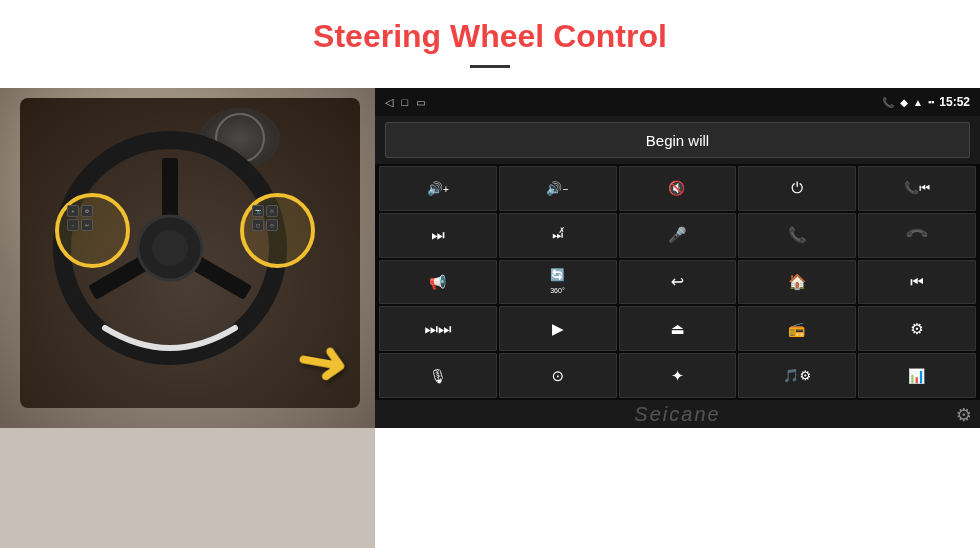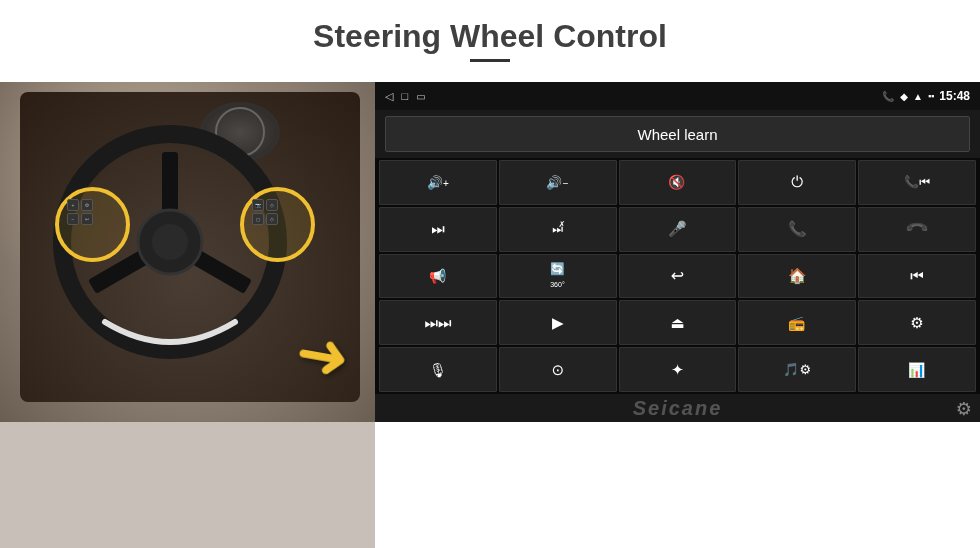--- a/index.html
+++ b/index.html
@@ -18,22 +18,22 @@
       align-items: center;
     }
     .header {
       width: 100%;
       text-align: center;
       padding: 18px 60px 10px;
     }
     .title {
       font-size: 32px;
       font-weight: 900;
-      color: #404040;
-      margin-bottom: 4px;
+      color: #ef4444;
+      margin-bottom: 10px;
     }
     .divider {
       width: 40px;
       height: 3px;
       background: #333;
       margin: 0 auto 10px;
     }
     .subtitle {
       font-size: 14px;
       color: #333;
@@ -158,21 +158,21 @@
       background: #1a1a1a;
       display: flex;
       align-items: center;
       justify-content: center;
       position: relative;
     }
     .seicane-text {
       color: rgba(255,255,255,0.25);
       font-size: 20px;
       font-style: italic;
-      font-weight: bold;
+      font-weight: normal;
       letter-spacing: 2px;
     }
     .settings-icon-wrap {
       position: absolute;
       right: 8px;
       bottom: 2px;
       color: #888;
       font-size: 18px;
       cursor: pointer;
     }
@@ -244,26 +244,26 @@
         <div class="status-left">
           <span style="font-size:11px;">◁</span>
           <span style="font-size:11px;">□</span>
           <span style="font-size:10px;">▭</span>
         </div>
         <div class="status-right">
           <span style="font-size:10px;">📞</span>
           <span style="font-size:10px;">◆</span>
           <span style="font-size:10px;">▲</span>
           <span style="font-size:9px;">▪▪</span>
-          <span style="font-size:12px; font-weight:bold;">15:48</span>
+          <span style="font-size:12px; font-weight:bold;">15:52</span>
         </div>
       </div>
 
       <div class="begin-learn-row">
-        <div class="begin-learn-btn">Wheel learn</div>
+        <div class="begin-learn-btn">Begin will</div>
       </div>
 
       <div class="controls-grid">
 
         <div class="ctrl-btn">
           <span style="font-size:13px;">🔊<span style="font-size:10px;">+</span></span>
         </div>
         <div class="ctrl-btn">
           <span style="font-size:13px;">🔊<span style="font-size:10px;">−</span></span>
         </div>

